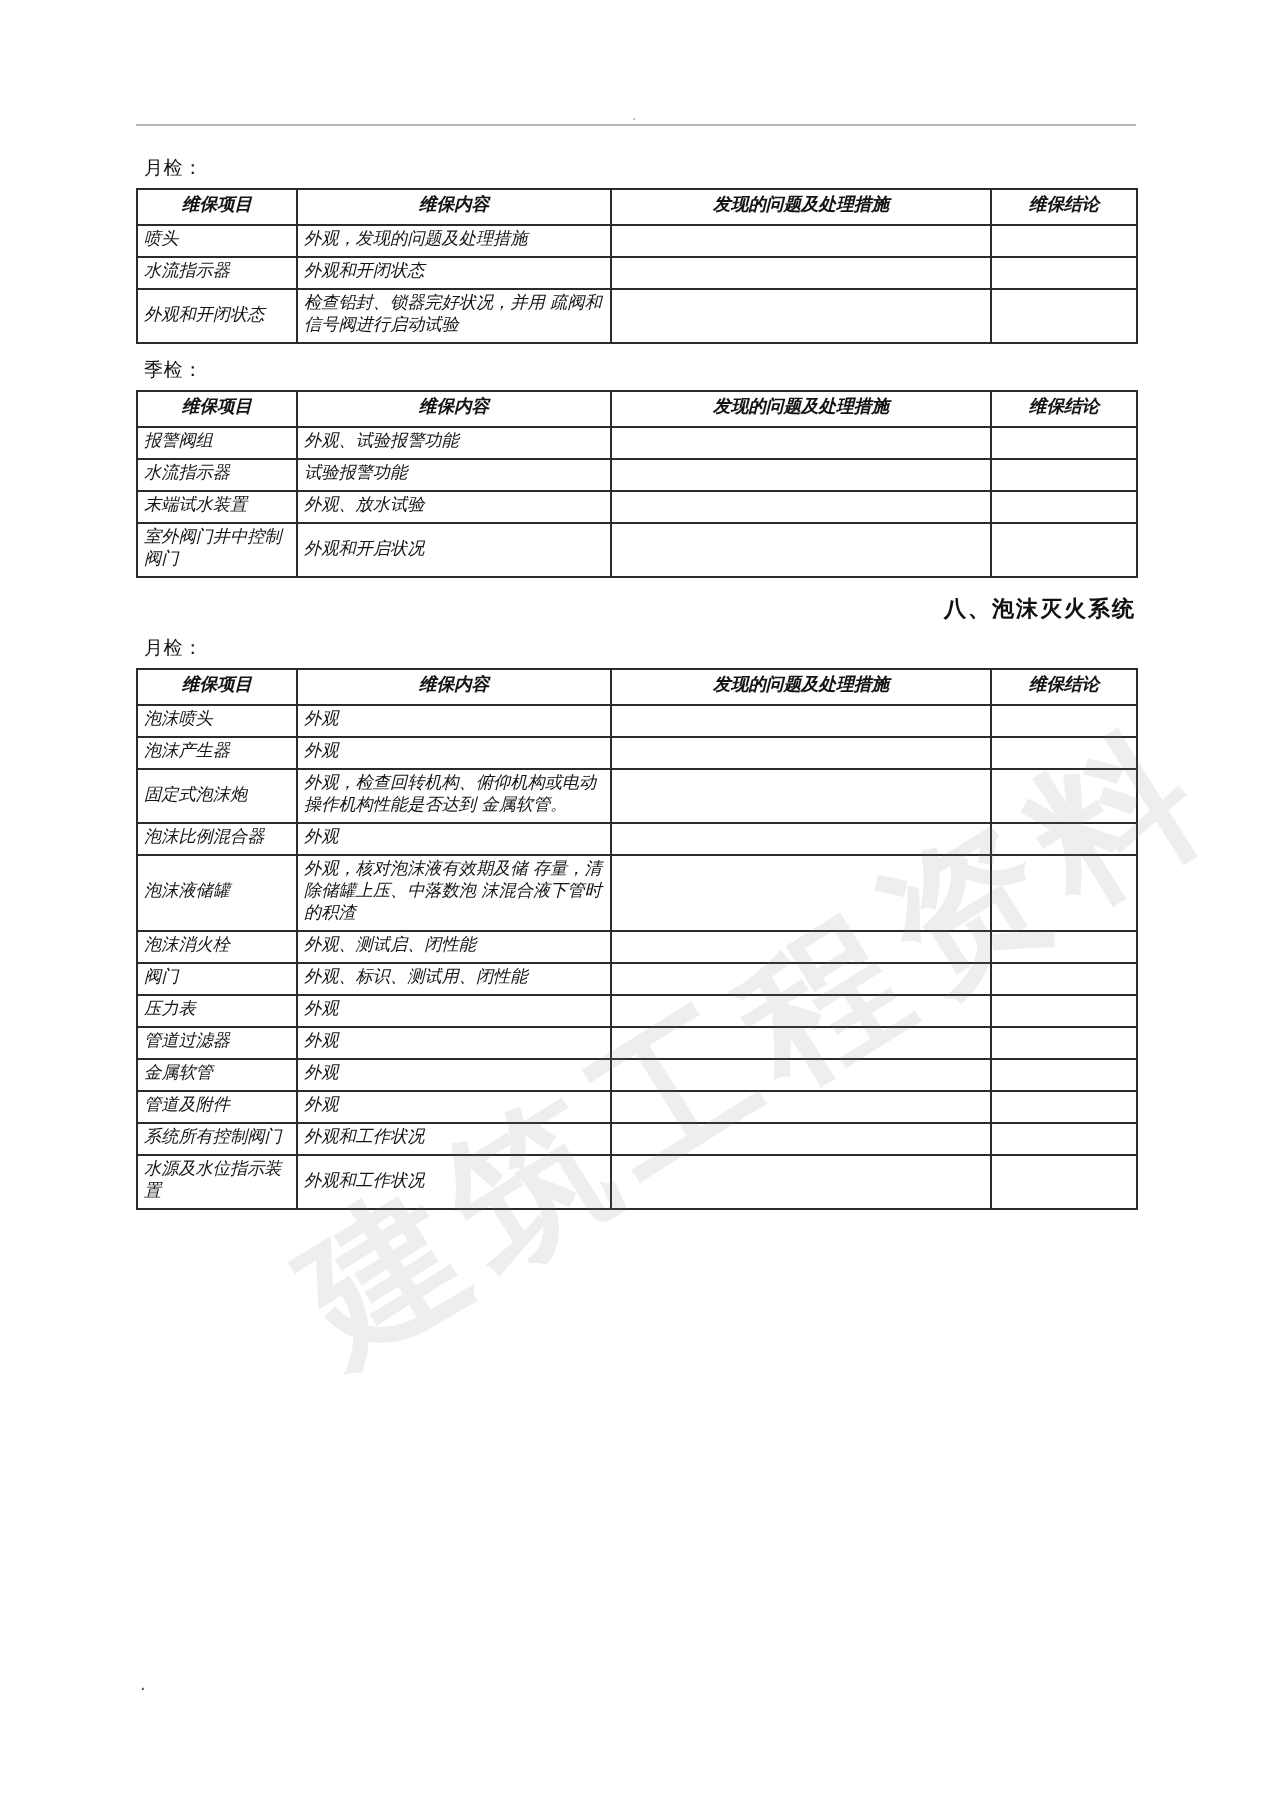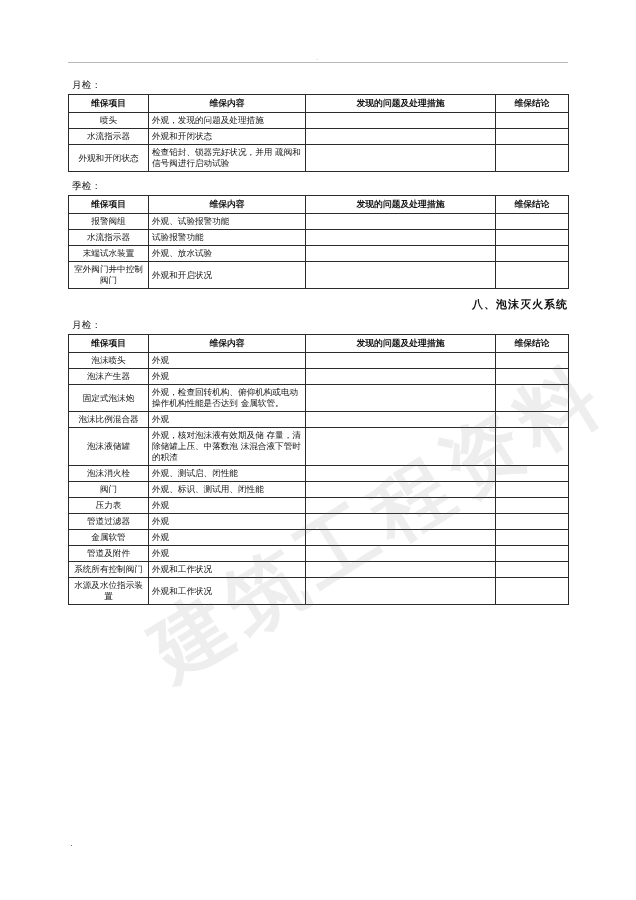--- a/index.html
+++ b/index.html
@@ -56,38 +56,39 @@
     font-weight: bold;
     margin: 8px 0 6px 0;
     letter-spacing: 1px;
     color: #111111;
   }
   table.maint {
     border-collapse: collapse;
     width: 500px;
     table-layout: fixed;
     margin-bottom: 7px;
+    font-style: italic;
   }
   table.maint td, table.maint th {
     border: 1px solid #2b2b2b;
     font-size: 8.6px;
     line-height: 11px;
     padding: 2px 3px;
     vertical-align: middle;
     color: #141414;
     word-break: break-all;
   }
   table.maint thead th {
     text-align: center;
     font-weight: bold;
     font-size: 8.8px;
     padding: 3px 2px;
   }
   td.c-item {
-    text-align: center;
+    text-align: left;
   }
   td.c-content {
     text-align: left;
   }
   td.c-found, td.c-concl {
     text-align: left;
   }
   col.w-item { width: 80px; }
   col.w-content { width: 157px; }
   col.w-found { width: 190px; }

